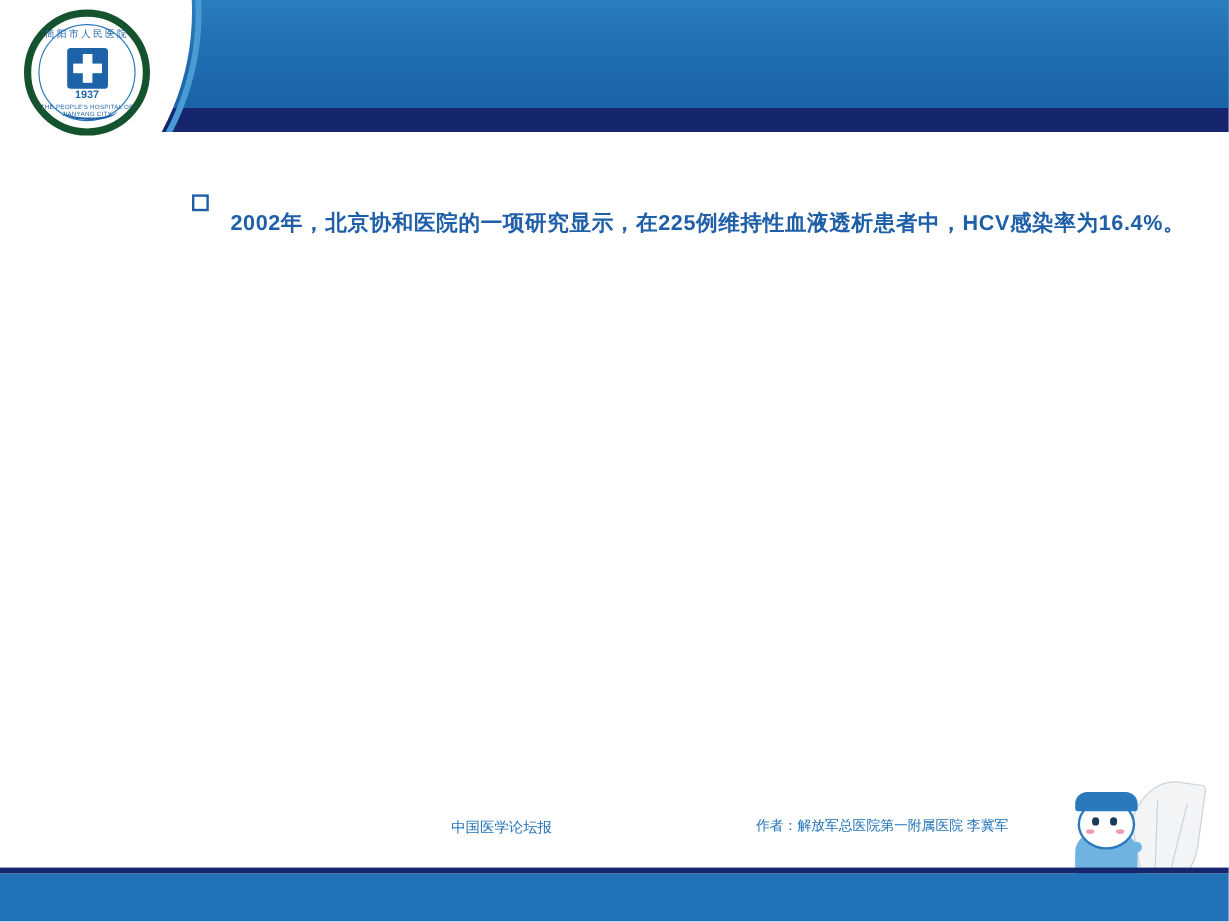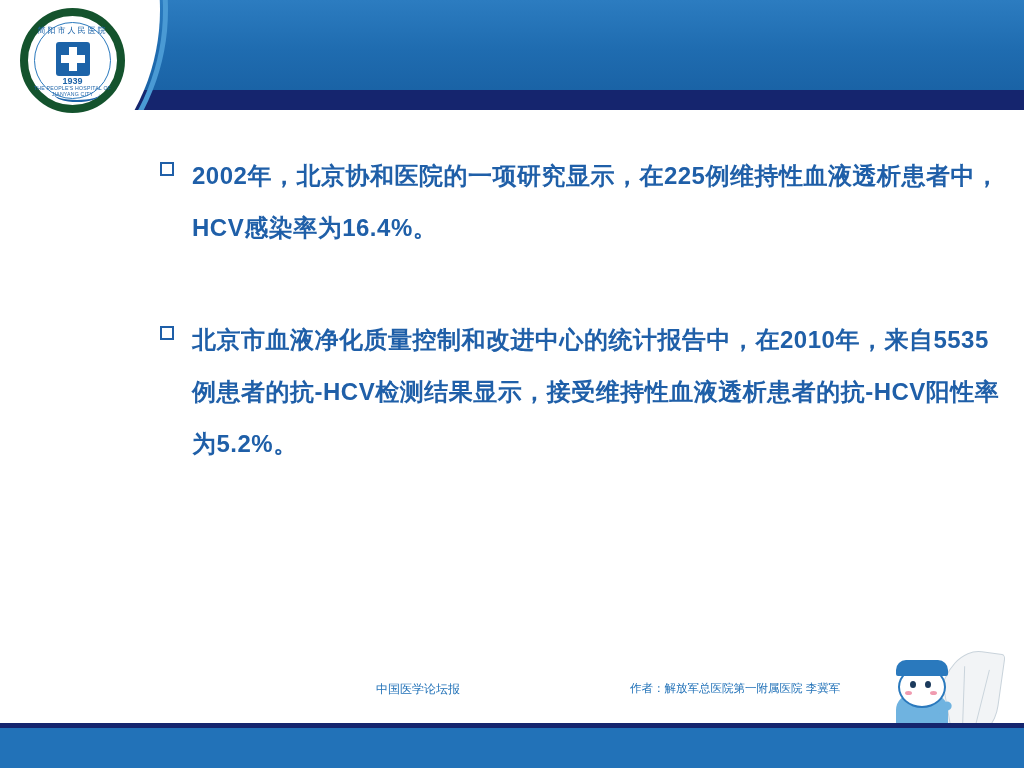--- a/index.html
+++ b/index.html
@@ -88,21 +88,21 @@
   }
 
   
   .logo {
     position: absolute;
     left: 20px;
     top: 8px;
     width: 105px;
     height: 105px;
     border-radius: 50%;
-    border: 8px solid #14532d;
+    border: 6px solid #14532d;
     box-sizing: border-box;
     background: #ffffff;
   }
   .logo-ring2 {
     position: absolute;
     left: 6px;
     top: 6px;
     right: 6px;
     bottom: 6px;
     border-radius: 50%;
@@ -192,22 +192,22 @@
     flex: 0 0 auto;
     width: 14px;
     height: 14px;
     border: 2px solid #1f5fa8;
     box-sizing: border-box;
     margin-top: 12px;
     margin-right: 18px;
   }
   .bullet-text {
     flex: 1 1 auto;
-    font-size: 24px;
-    line-height: 52px;
+    font-size: 18px;
+    line-height: 73px;
     color: #1f5fa8;
     font-weight: bold;
     letter-spacing: 0.5px;
   }
 
   
   .footer-left {
     position: absolute;
     left: 376px;
     top: 681px;
@@ -354,35 +354,31 @@
 
 
   <div class="logo">
     <div class="logo-ring2"></div>
     <div class="logo-top-text">简阳市人民医院</div>
     <div class="logo-cross-box">
       <div class="logo-cross-v"></div>
       <div class="logo-cross-h"></div>
     </div>
     <div class="logo-wave"></div>
-    <div class="logo-year">1939</div>
+    <div class="logo-year">1937</div>
     <div class="logo-bottom-text">THE PEOPLE'S HOSPITAL OF JIANYANG CITY</div>
   </div>
 
   <div class="content">
 
     <div class="bullet-row">
       <div class="bullet-marker"></div>
       <div class="bullet-text">2002年，北京协和医院的一项研究显示，在225例维持性血液透析患者中，HCV感染率为16.4%。</div>
     </div>
 
-    <div class="bullet-row" style="margin-top:60px;">
-      <div class="bullet-marker"></div>
-      <div class="bullet-text">北京市血液净化质量控制和改进中心的统计报告中，在2010年，来自5535例患者的抗-HCV检测结果显示，接受维持性血液透析患者的抗-HCV阳性率为5.2%。</div>
-    </div>
 
   </div>
 
   <div class="footer-left">中国医学论坛报</div>
   <div class="footer-right">作者：解放军总医院第一附属医院 李冀军</div>
 
   <div class="mascot">
     <div class="mascot-fan">
       <div class="mascot-fan-line" style="left:14px; transform:rotate(-18deg);"></div>
       <div class="mascot-fan-line" style="left:26px; transform:rotate(-6deg);"></div>

